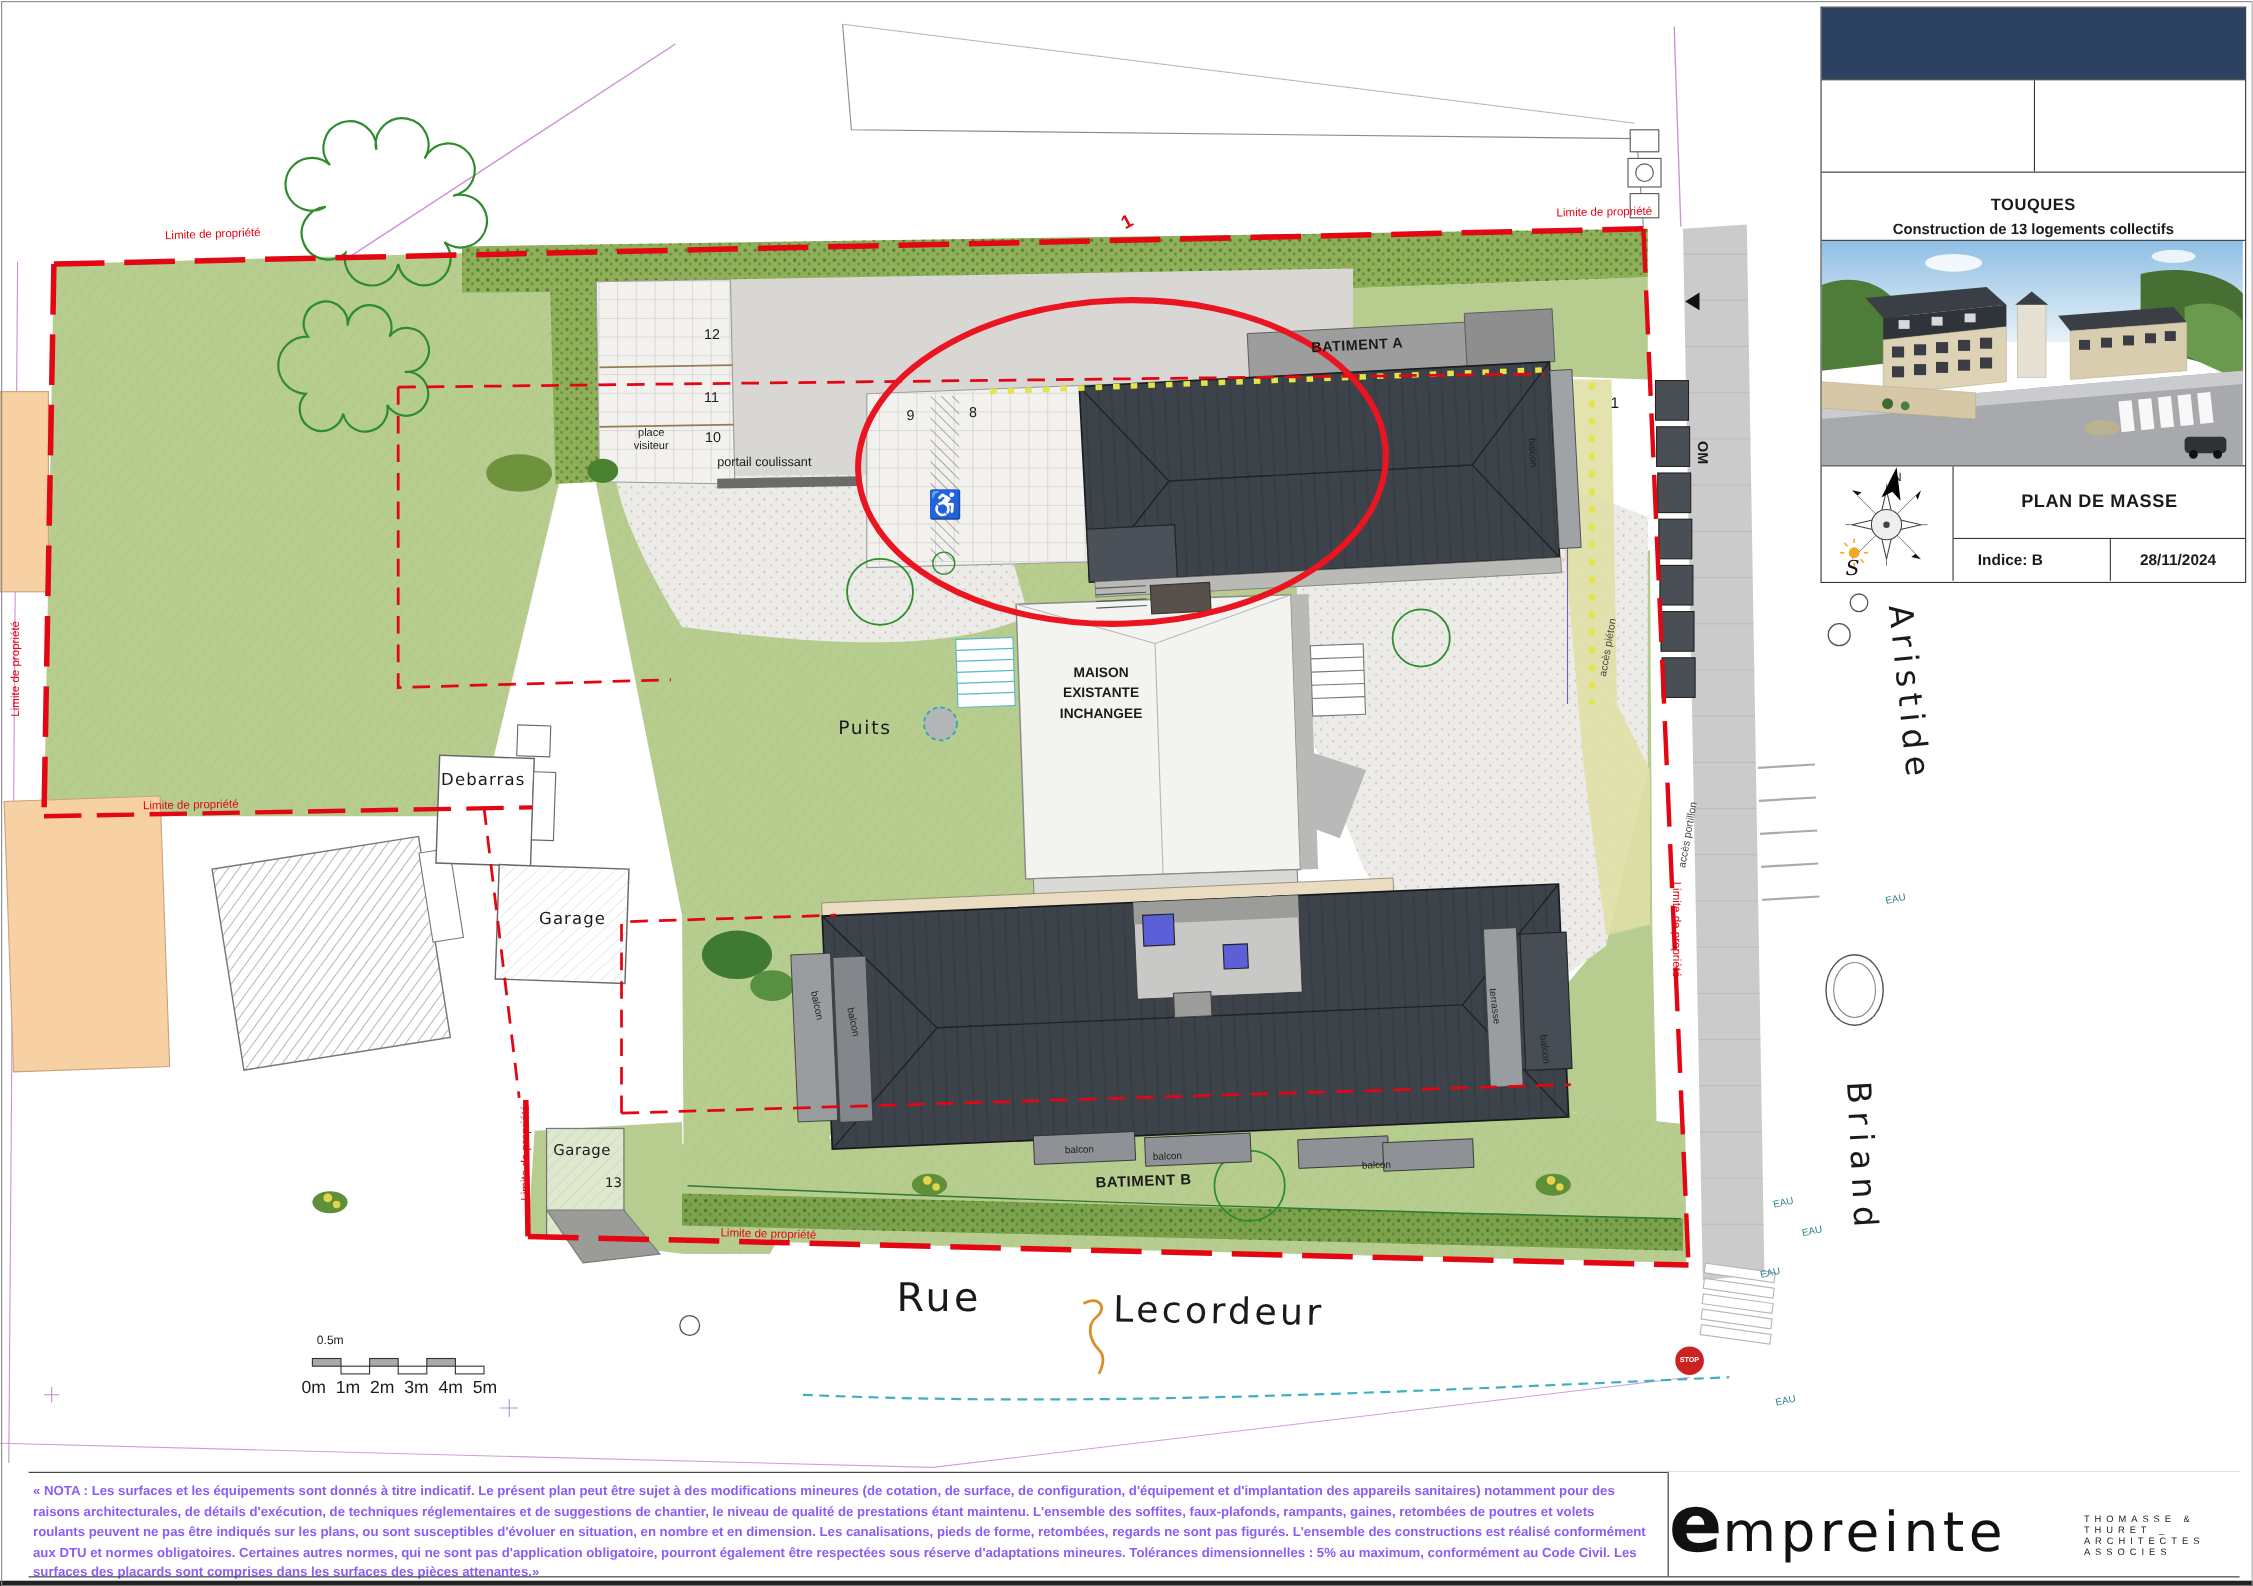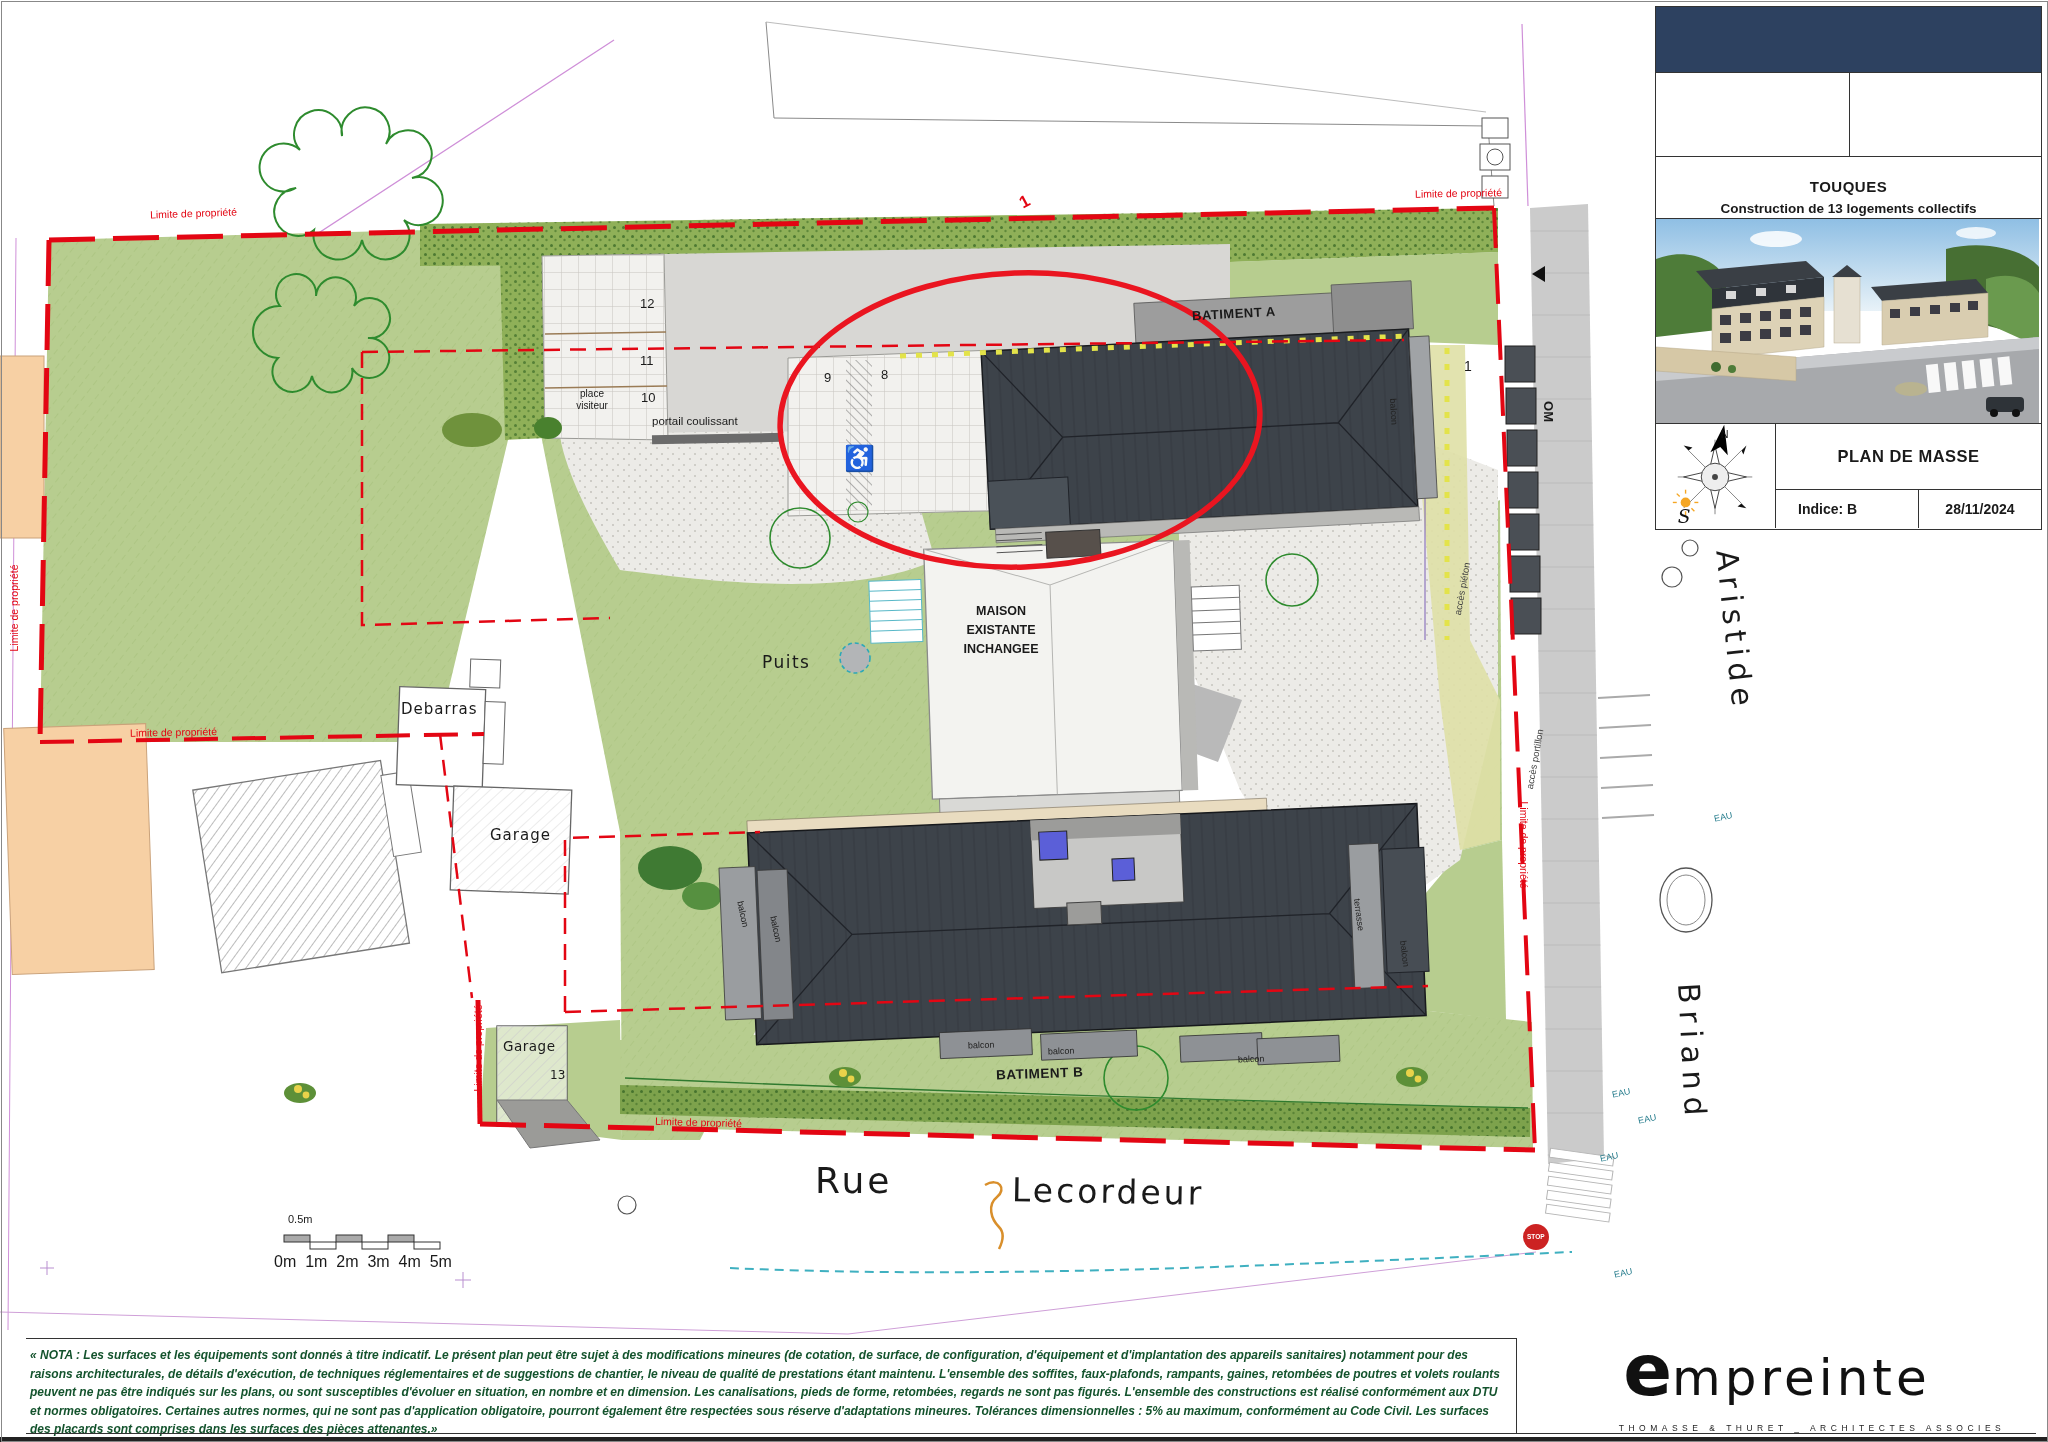--- a/index.html
+++ b/index.html
@@ -23,26 +23,26 @@
   #tb-render{top:212px;height:204px;overflow:hidden;}
   #tb-bottom{top:416px;height:104px;border-top:1.5px solid #333;}
   #tb-compass{position:absolute;left:0;top:0;width:120px;height:104px;border-right:1.5px solid #333;box-sizing:border-box;}
   #tb-title{position:absolute;left:120px;top:0;width:265px;height:66px;display:flex;align-items:center;justify-content:center;
             font-weight:bold;font-size:16.5px;letter-spacing:.5px;border-bottom:1.5px solid #333;box-sizing:border-box;}
   #tb-indice{position:absolute;left:120px;top:66px;width:143px;height:38px;display:flex;align-items:center;
              font-weight:bold;font-size:14px;padding-left:22px;box-sizing:border-box;border-right:1.5px solid #333;}
   #tb-date{position:absolute;left:263px;top:66px;width:122px;height:38px;display:flex;align-items:center;justify-content:center;
            font-weight:bold;font-size:14px;}
   
-  #nota{position:absolute;left:30px;top:1346px;width:1470px;height:84px;font-size:12px;font-style:italic;font-weight:bold;
-        line-height:1.55;color:#14532d;}
+  #nota{position:absolute;left:30px;top:1346px;width:1470px;height:84px;font-size:12px;font-weight:bold;
+        line-height:1.55;color:#8b5cf6;}
   #notaline-top{position:absolute;left:26px;top:1338px;width:2010px;height:0;border-top:1.5px solid #333;}
   #notaline-bot{position:absolute;left:26px;top:1433px;width:2010px;height:0;border-top:1.5px solid #333;}
   #logobox{position:absolute;left:1516px;top:1338px;width:520px;height:95px;border-left:1.5px solid #333;background:#fff;
-           display:flex;flex-direction:column;justify-content:center;align-items:center;}
+           display:flex;flex-direction:row;justify-content:center;align-items:center;}
   #logoname{font-family:"DejaVu Sans",sans-serif;font-size:50px;letter-spacing:4px;color:#111;line-height:.9;}
   #logoname .bige{font-size:72px;font-weight:bold;letter-spacing:0;}
   #logotag{font-size:8.5px;letter-spacing:4.5px;color:#222;margin-top:20px;padding-left:70px;}
   #pagebottom{position:absolute;left:0;top:1437px;width:2048px;height:5px;background:#222;}
   .border-sheet{position:absolute;left:1px;top:1px;width:2045px;height:1439px;border:1px solid #888;pointer-events:none;}
 </style>
 </head>
 <body>
 
 <div id="sheet">

